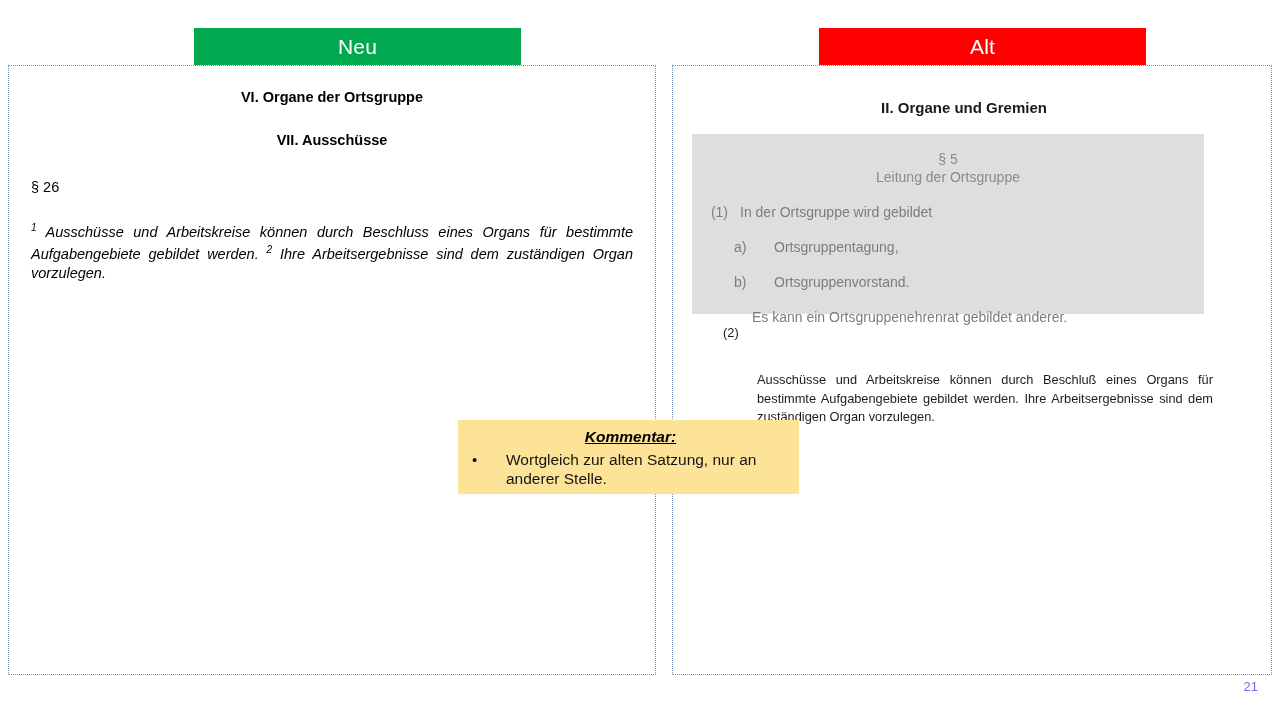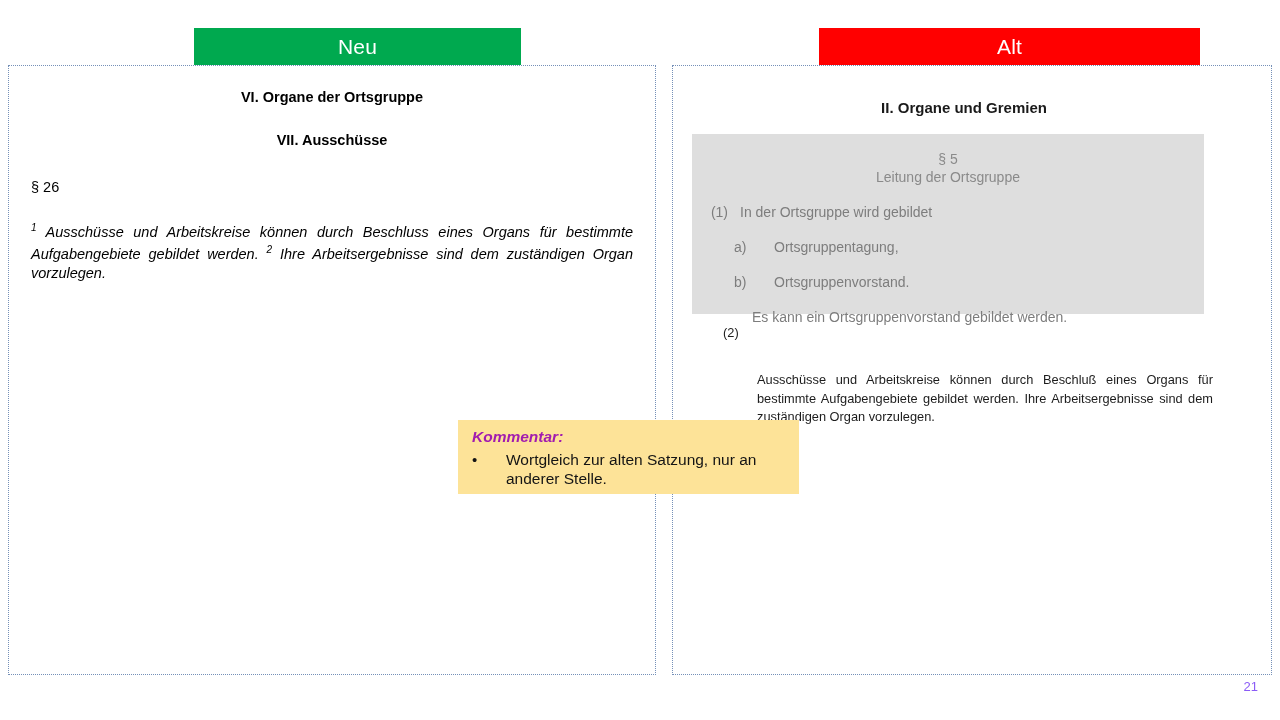--- a/index.html
+++ b/index.html
@@ -29,21 +29,21 @@
     letter-spacing: 0.2px;
     margin-left: 25px;
   }
   #banner-new {
     left: 169px;
     width: 327px;
     background: #00A94F;
   }
   #banner-old {
     left: 794px;
-    width: 381px;
+    width: 327px;
     background: #FF0000;
   }
 
   
   .panel {
     position: absolute;
     top: 65px;
     height: 610px;
     background: #ffffff;
     border: 1px dotted #7590b8;
@@ -196,23 +196,25 @@
     width: 341px;
     height: 74px;
     background: #FDE398;
     box-sizing: border-box;
     padding: 8px 10px 0 14px;
     z-index: 5;
   }
   .k-title {
     font-style: italic;
     font-weight: bold;
+    text-decoration: underline;
     font-size: 15.5px;
-    color: #a21caf;
+    color: #000000;
     line-height: 1.2;
+    text-align: center;
   }
   .k-list {
     display: flex;
     margin-top: 3px;
   }
   .k-bullet {
     flex: 0 0 34px;
     font-size: 15px;
     color: #141414;
     line-height: 1.28;
@@ -279,21 +281,21 @@
     <div class="gb-sub">
       <span class="num">a)</span>
       <span class="txt">Ortsgruppentagung,</span>
     </div>
 
     <div class="gb-sub">
       <span class="num">b)</span>
       <span class="txt">Ortsgruppenvorstand.</span>
     </div>
 
-    <div class="gb-plain">Es kann ein Ortsgruppenvorstand gebildet werden.</div>
+    <div class="gb-plain">Es kann ein Ortsgruppenehrenrat gebildet anderer.</div>
   </div>
 
   <div class="r-para">
     <span class="num">(2)</span>
     <span class="txt">Ausschüsse und Arbeitskreise können durch Beschluß eines Organs für bestimmte Aufgabengebiete gebildet werden. Ihre Arbeitsergebnisse sind dem zuständigen Organ vorzulegen.</span>
   </div>
 </div>
 
 <div id="kommentar-box">
   <div class="k-title">Kommentar:</div>

